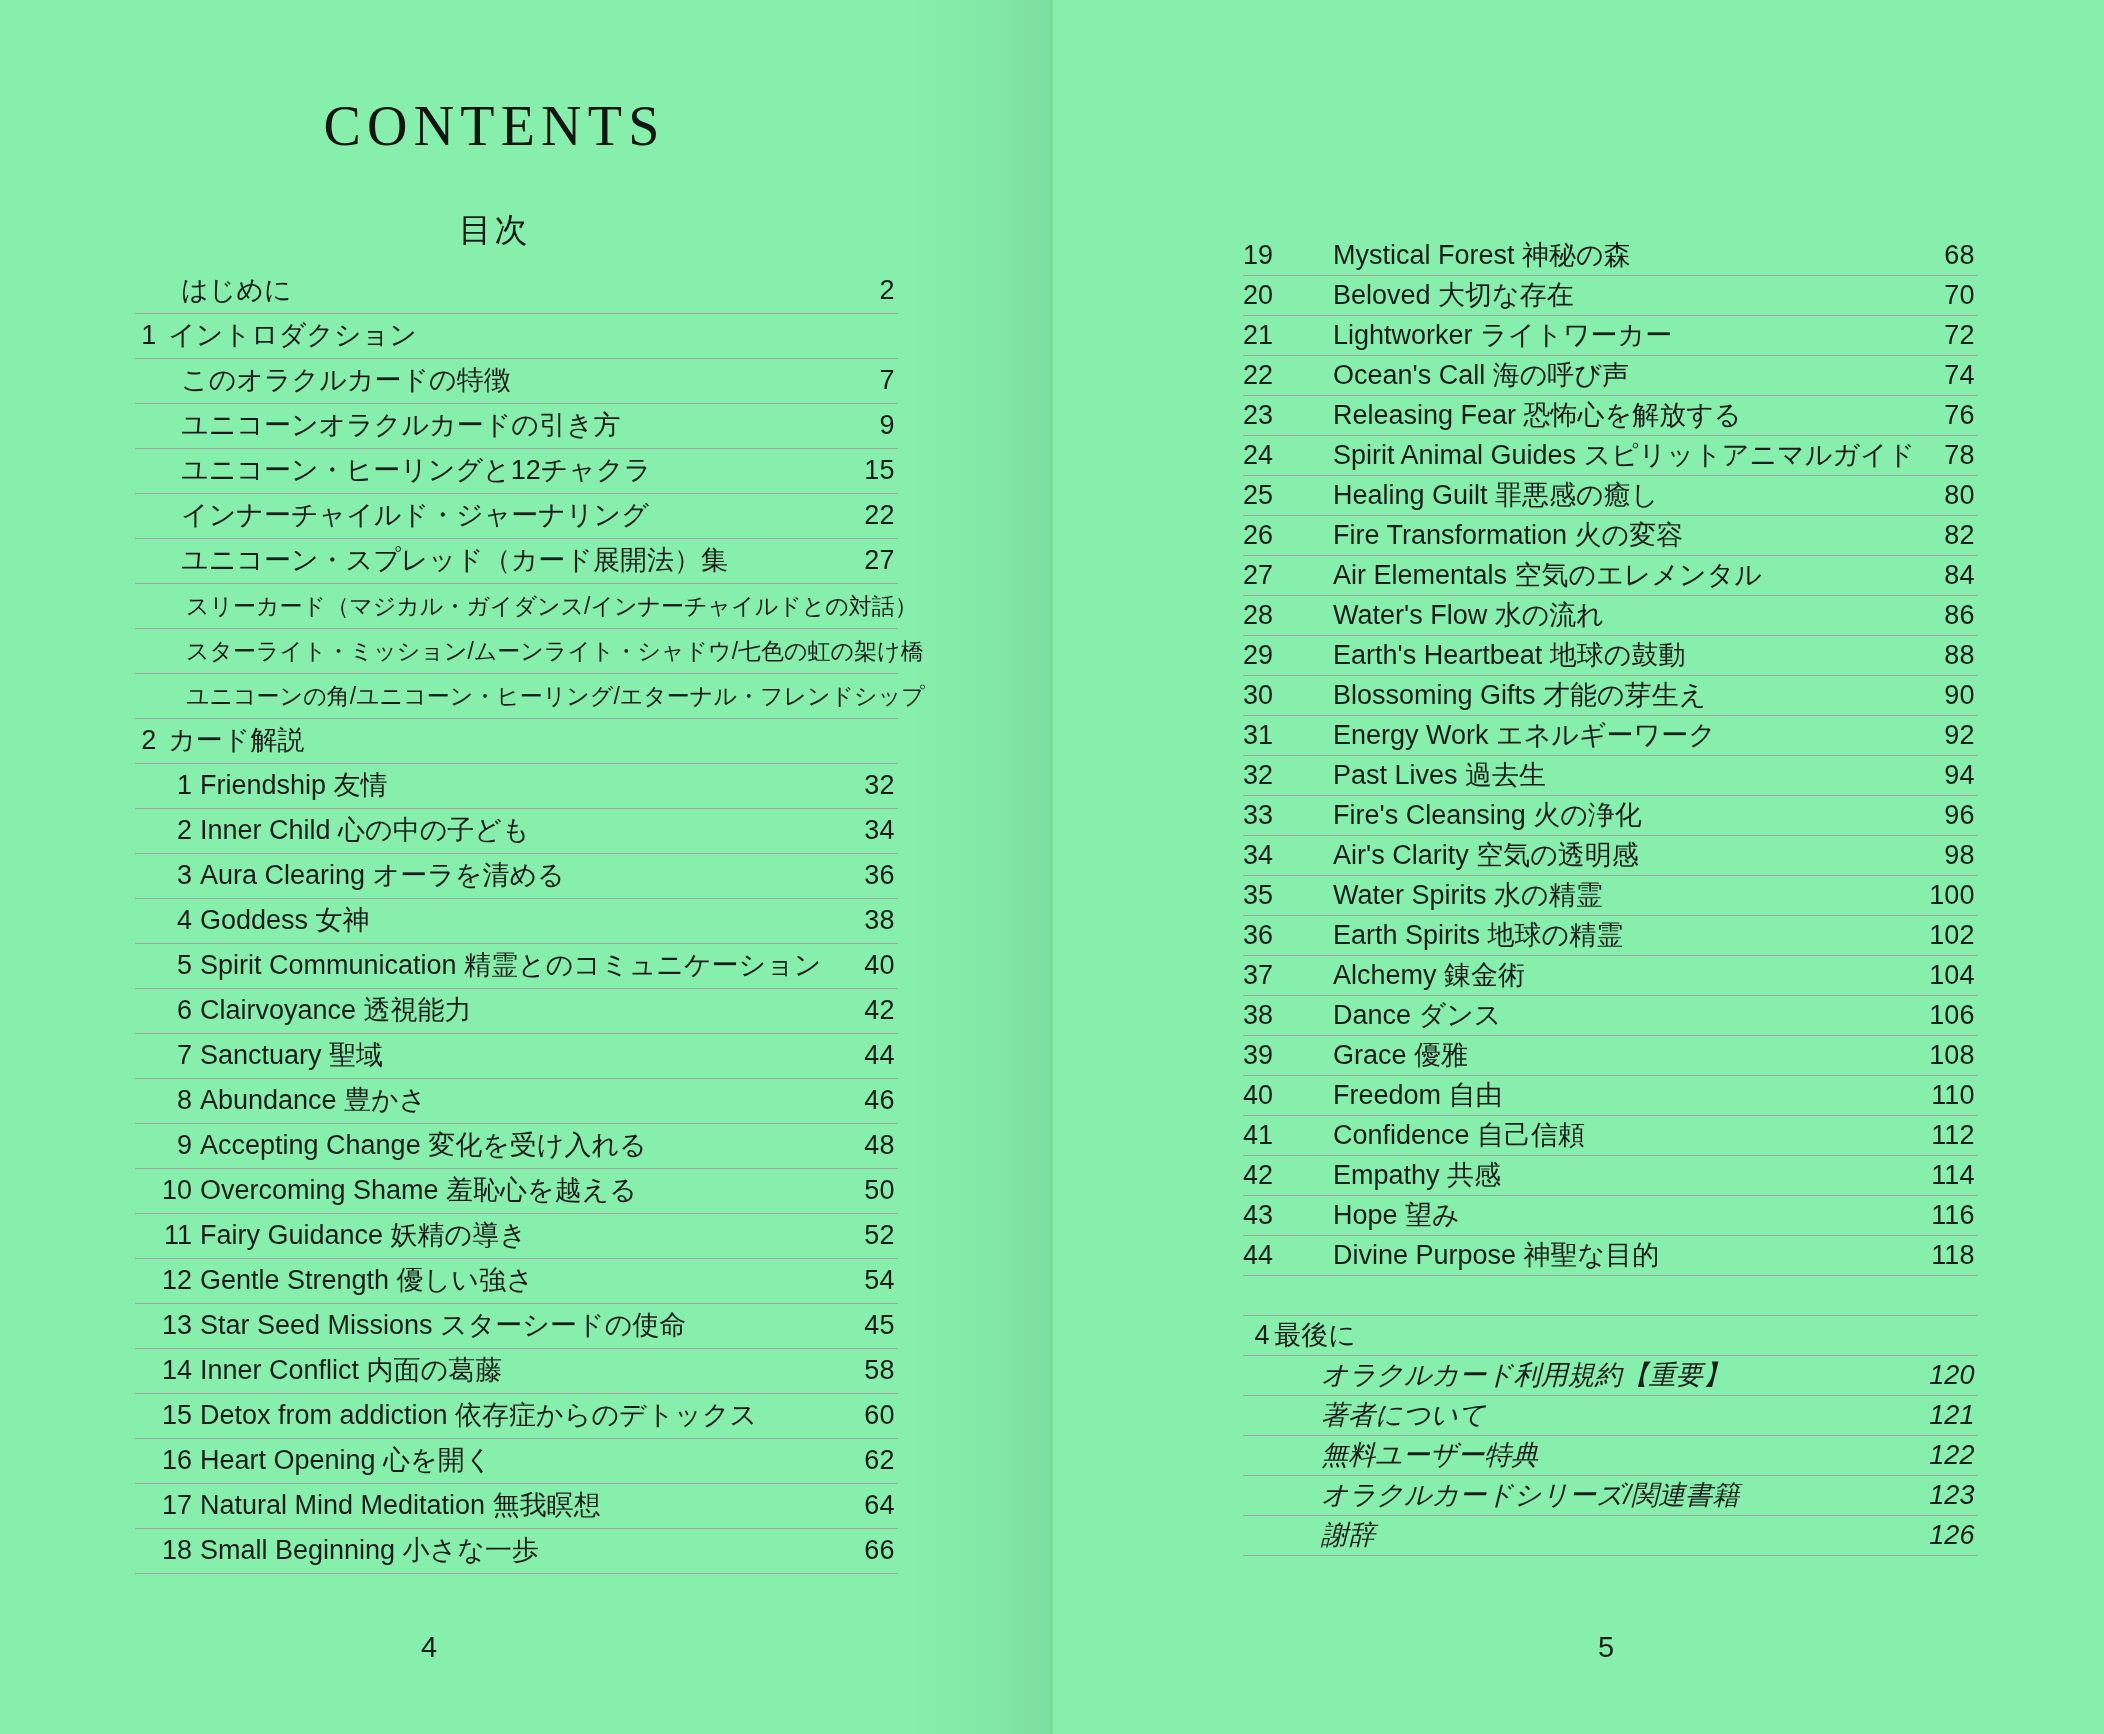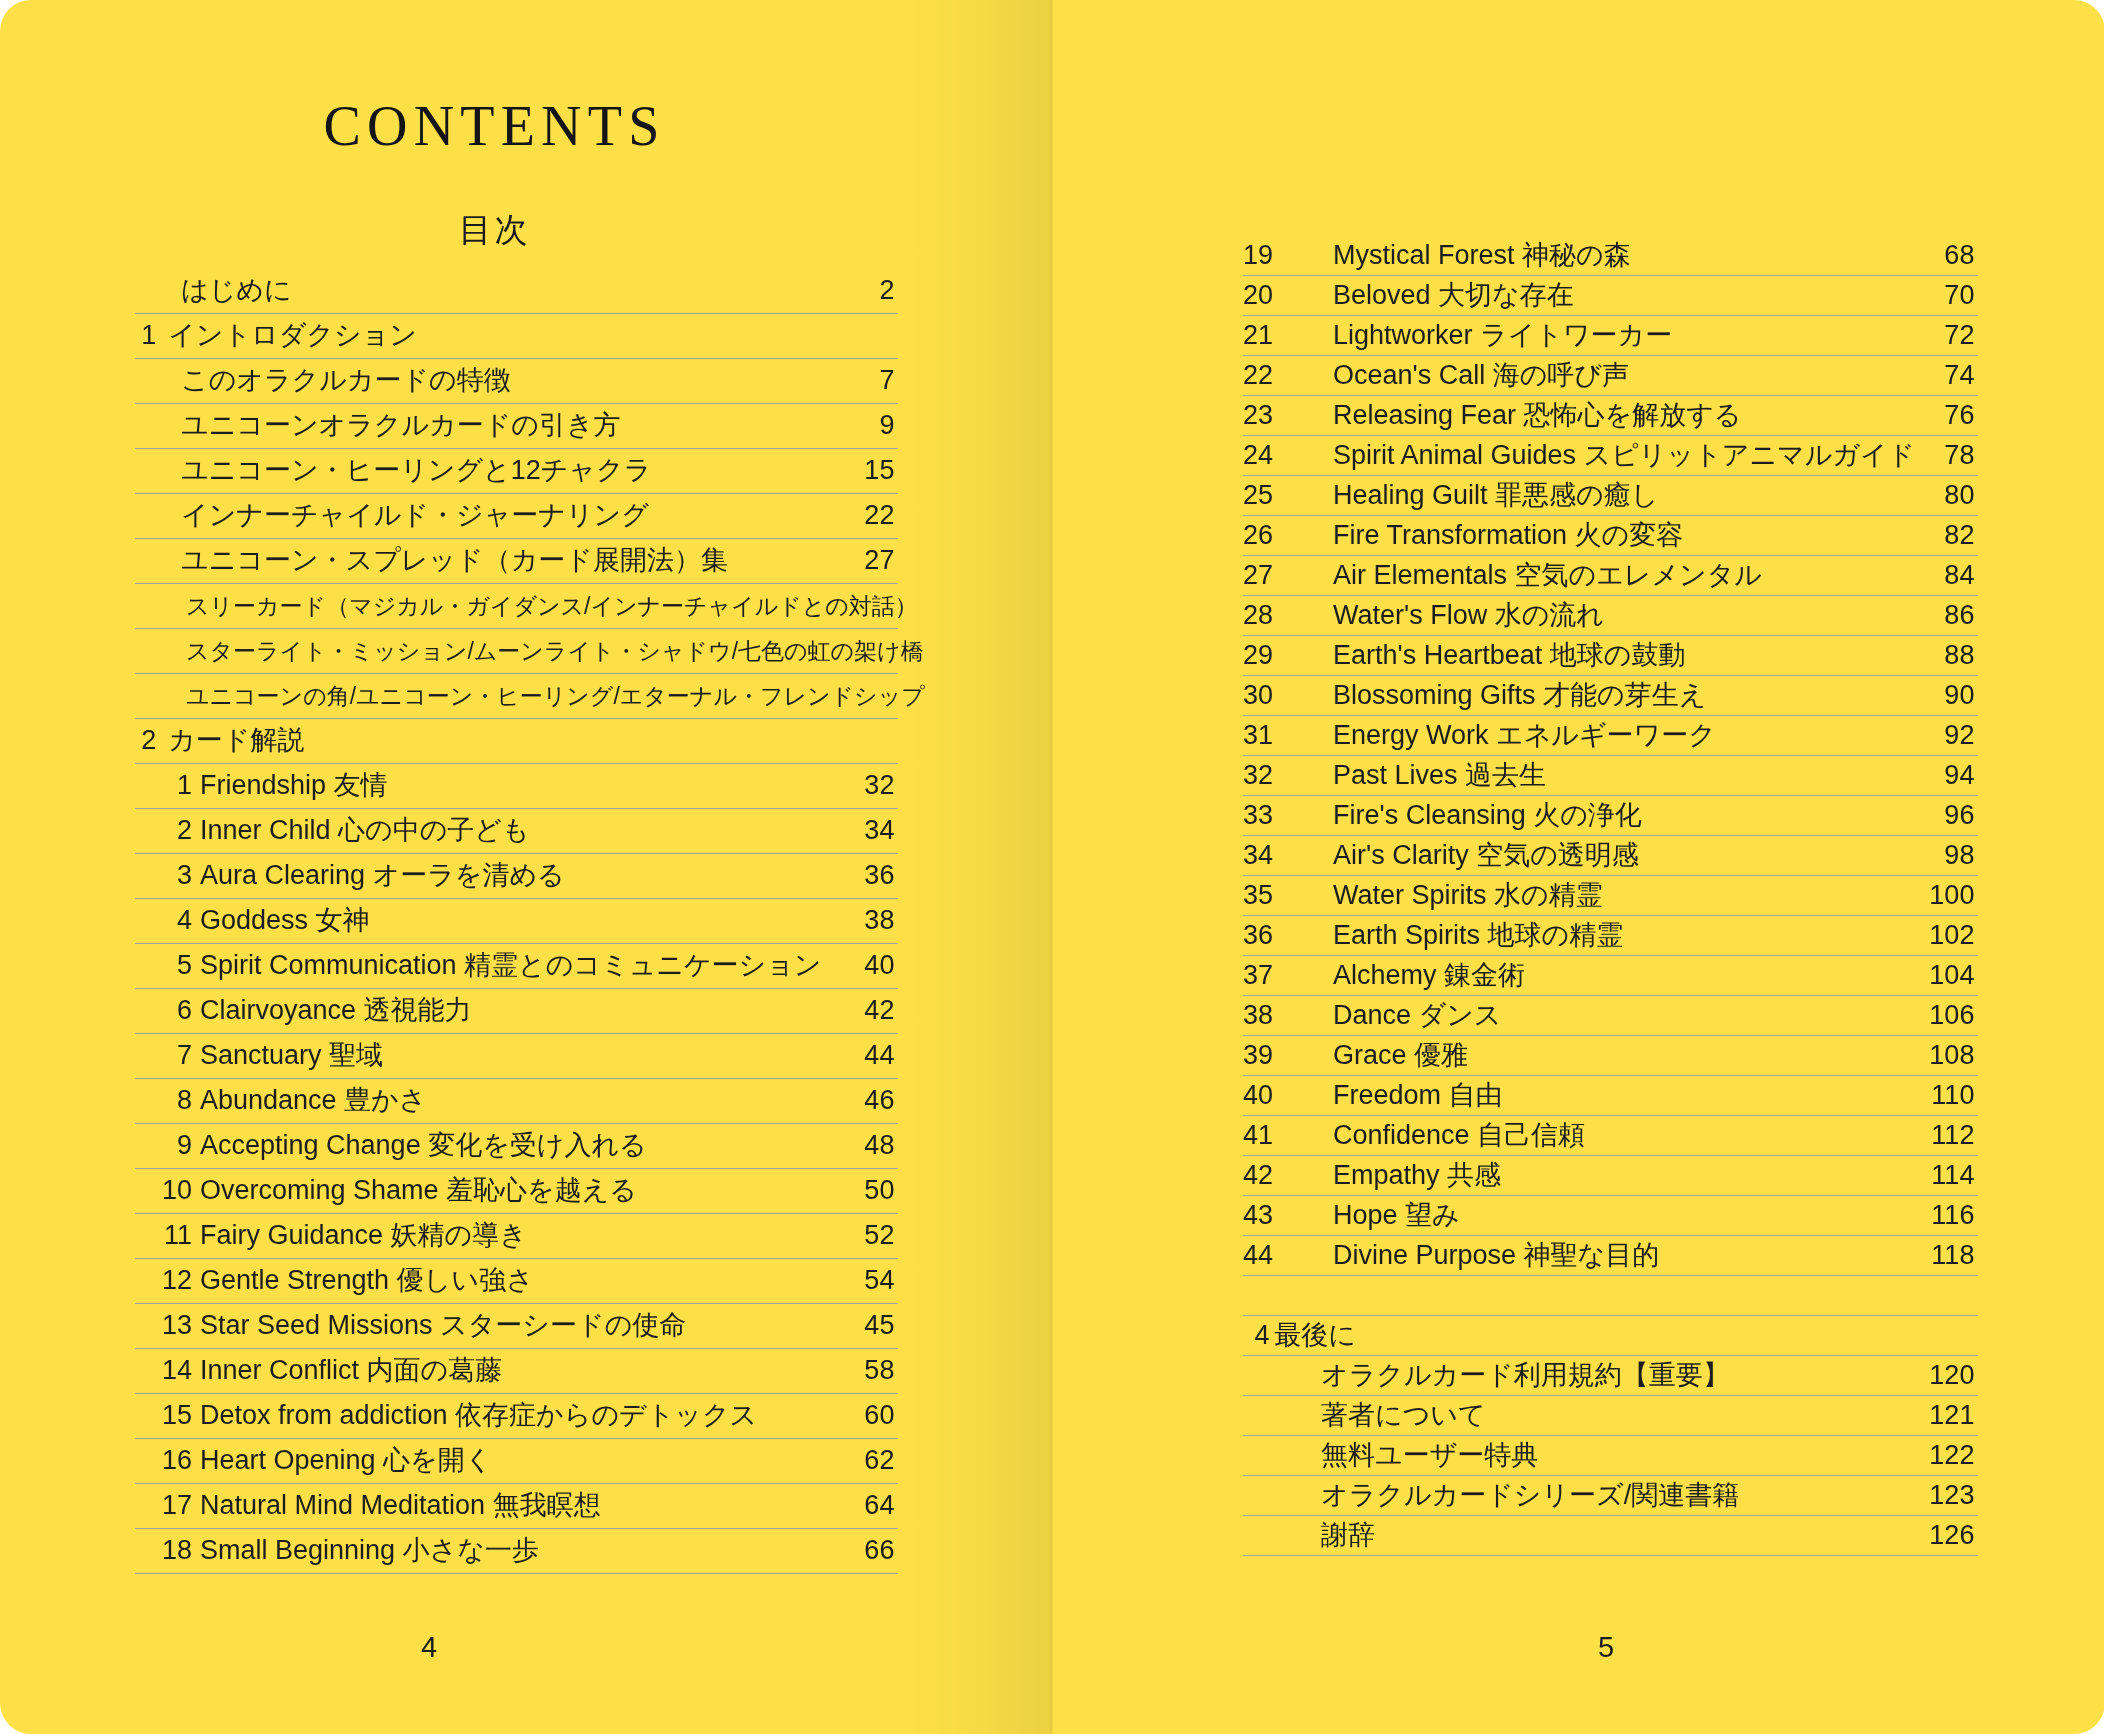--- a/index.html
+++ b/index.html
@@ -1,21 +1,21 @@
 <!DOCTYPE html>
 <html lang="ja" style="font-size:14.3px"><head>
 <meta charset="utf-8">
 <style>
   html,body{margin:0;padding:0;background:#ffffff;}
   body{
     width:2105px;height:1734px;position:relative;overflow:hidden;
     font-family:"Liberation Sans","DejaVu Sans",sans-serif;
     color:#1c1c1c;-webkit-font-smoothing:antialiased;
   }
-  .spread{position:absolute;inset:0;background:#fde047;border-radius:31px;}
+  .spread{position:absolute;inset:0;background:#86efac;}
   
   .gutter{
     position:absolute;top:0;left:909px;width:143px;height:1734px;
     background:linear-gradient(90deg,rgba(0,0,0,0) 0%,rgba(0,0,0,0.025) 45%,rgba(0,0,0,0.07) 98%,rgba(0,0,0,0.10) 100%);
     pointer-events:none;
   }
   .gutter-edge{position:absolute;top:0;left:1052px;width:0.9px;height:1734px;background:rgba(0,0,0,0.06);}
 
   
   .title-block{position:absolute;left:135px;top:98px;width:763px;text-align:center;transform:translateX(-22px);}
@@ -45,21 +45,21 @@
   
   .col-left .num{flex:none;width:57px;text-align:right;margin-right:8px;}
   .col-right .num{flex:none;width:82px;text-align:left;margin-right:8px;}
 
   
   .col-left .snum{flex:none;padding-left:6.2px;width:27px;}
   .col-right .snum{flex:none;padding-left:11.6px;width:19.6px;}
 
   .indent-1{padding-left:46px;}          
   .small{padding-left:51px;font-size:23px;}
-  .col-right .end{padding-left:78px;}
+  .col-right .end{padding-left:78px;font-style:italic;}
   .spacer{}
 
   
   .folio{position:absolute;font-size:29px;color:#1c1c1c;line-height:1;}
   .folio-left{left:421px;top:1633px;}
   .folio-right{left:1598px;top:1633px;}
 </style>
 </head>
 <body>
 

